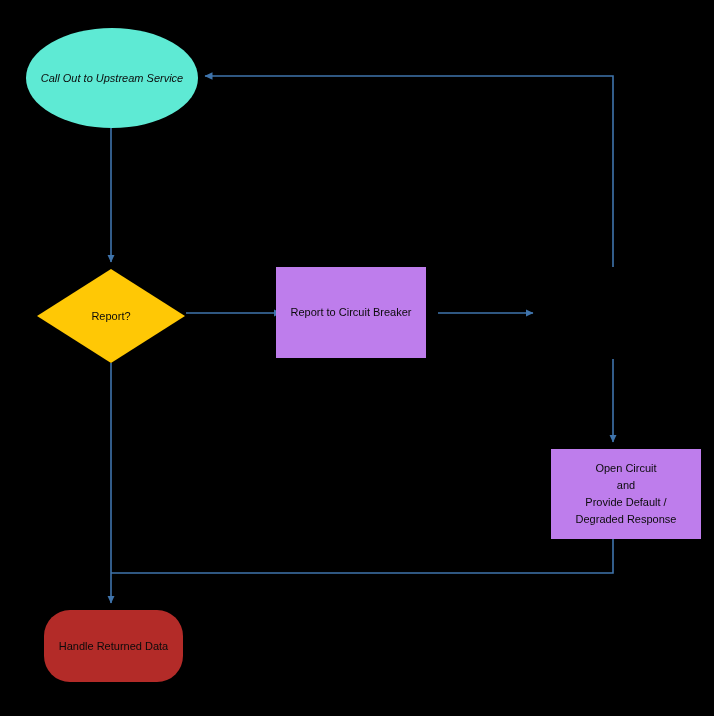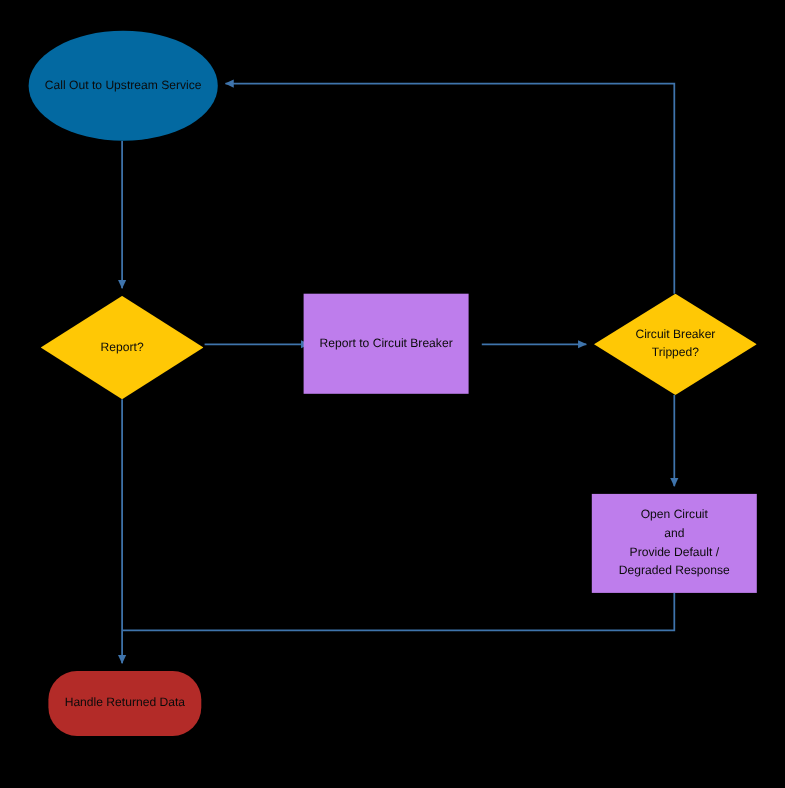--- a/index.html
+++ b/index.html
@@ -44,22 +44,23 @@
     white-space: pre-line;
     font-weight: 400;
   }
 
   
   #node-call-upstream {
     left: 26px;
     top: 28px;
     width: 172px;
     height: 100px;
-    background: #0369a1;
+    background: #5eead4;
     border-radius: 50% / 50%;
+    font-style: italic;
   }
 
   
   .diamond-wrap {
     position: absolute;
     z-index: 3;
   }
   .diamond-shape {
     position: absolute;
     left: 0;
@@ -99,33 +100,33 @@
 
   
   #node-report-cb {
     left: 276px;
     top: 267px;
     width: 150px;
     height: 91px;
     background: #BE7DEC;
   }
   #node-open-circuit {
-    left: 538px;
+    left: 551px;
     top: 449px;
     width: 150px;
     height: 90px;
     background: #BE7DEC;
   }
 
   
   #node-handle-data {
     left: 44px;
     top: 610px;
     width: 139px;
-    height: 59px;
+    height: 72px;
     background: #B32B28;
     border-radius: 26px;
   }
 </style>
 </head>
 <body>
 
 <div id="canvas">
 
   <svg class="edges" viewBox="0 0 714 716" xmlns="http://www.w3.org/2000/svg">
@@ -170,25 +171,20 @@
 
   <div class="diamond-wrap" id="node-timeout">
     <div class="diamond-shape"></div>
     <div class="diamond-text">Report?</div>
   </div>
 
   <div class="node" id="node-report-cb">
     <span class="node-label">Report to Circuit Breaker</span>
   </div>
 
-  <div class="diamond-wrap" id="node-cb-tripped">
-    <div class="diamond-shape"></div>
-    <div class="diamond-text">Circuit Breaker
-Tripped?</div>
-  </div>
 
   <div class="node" id="node-open-circuit">
     <span class="node-label">Open Circuit
 and
 Provide Default /
 Degraded Response</span>
   </div>
 
   <div class="node" id="node-handle-data">
     <span class="node-label">Handle Returned Data</span>

